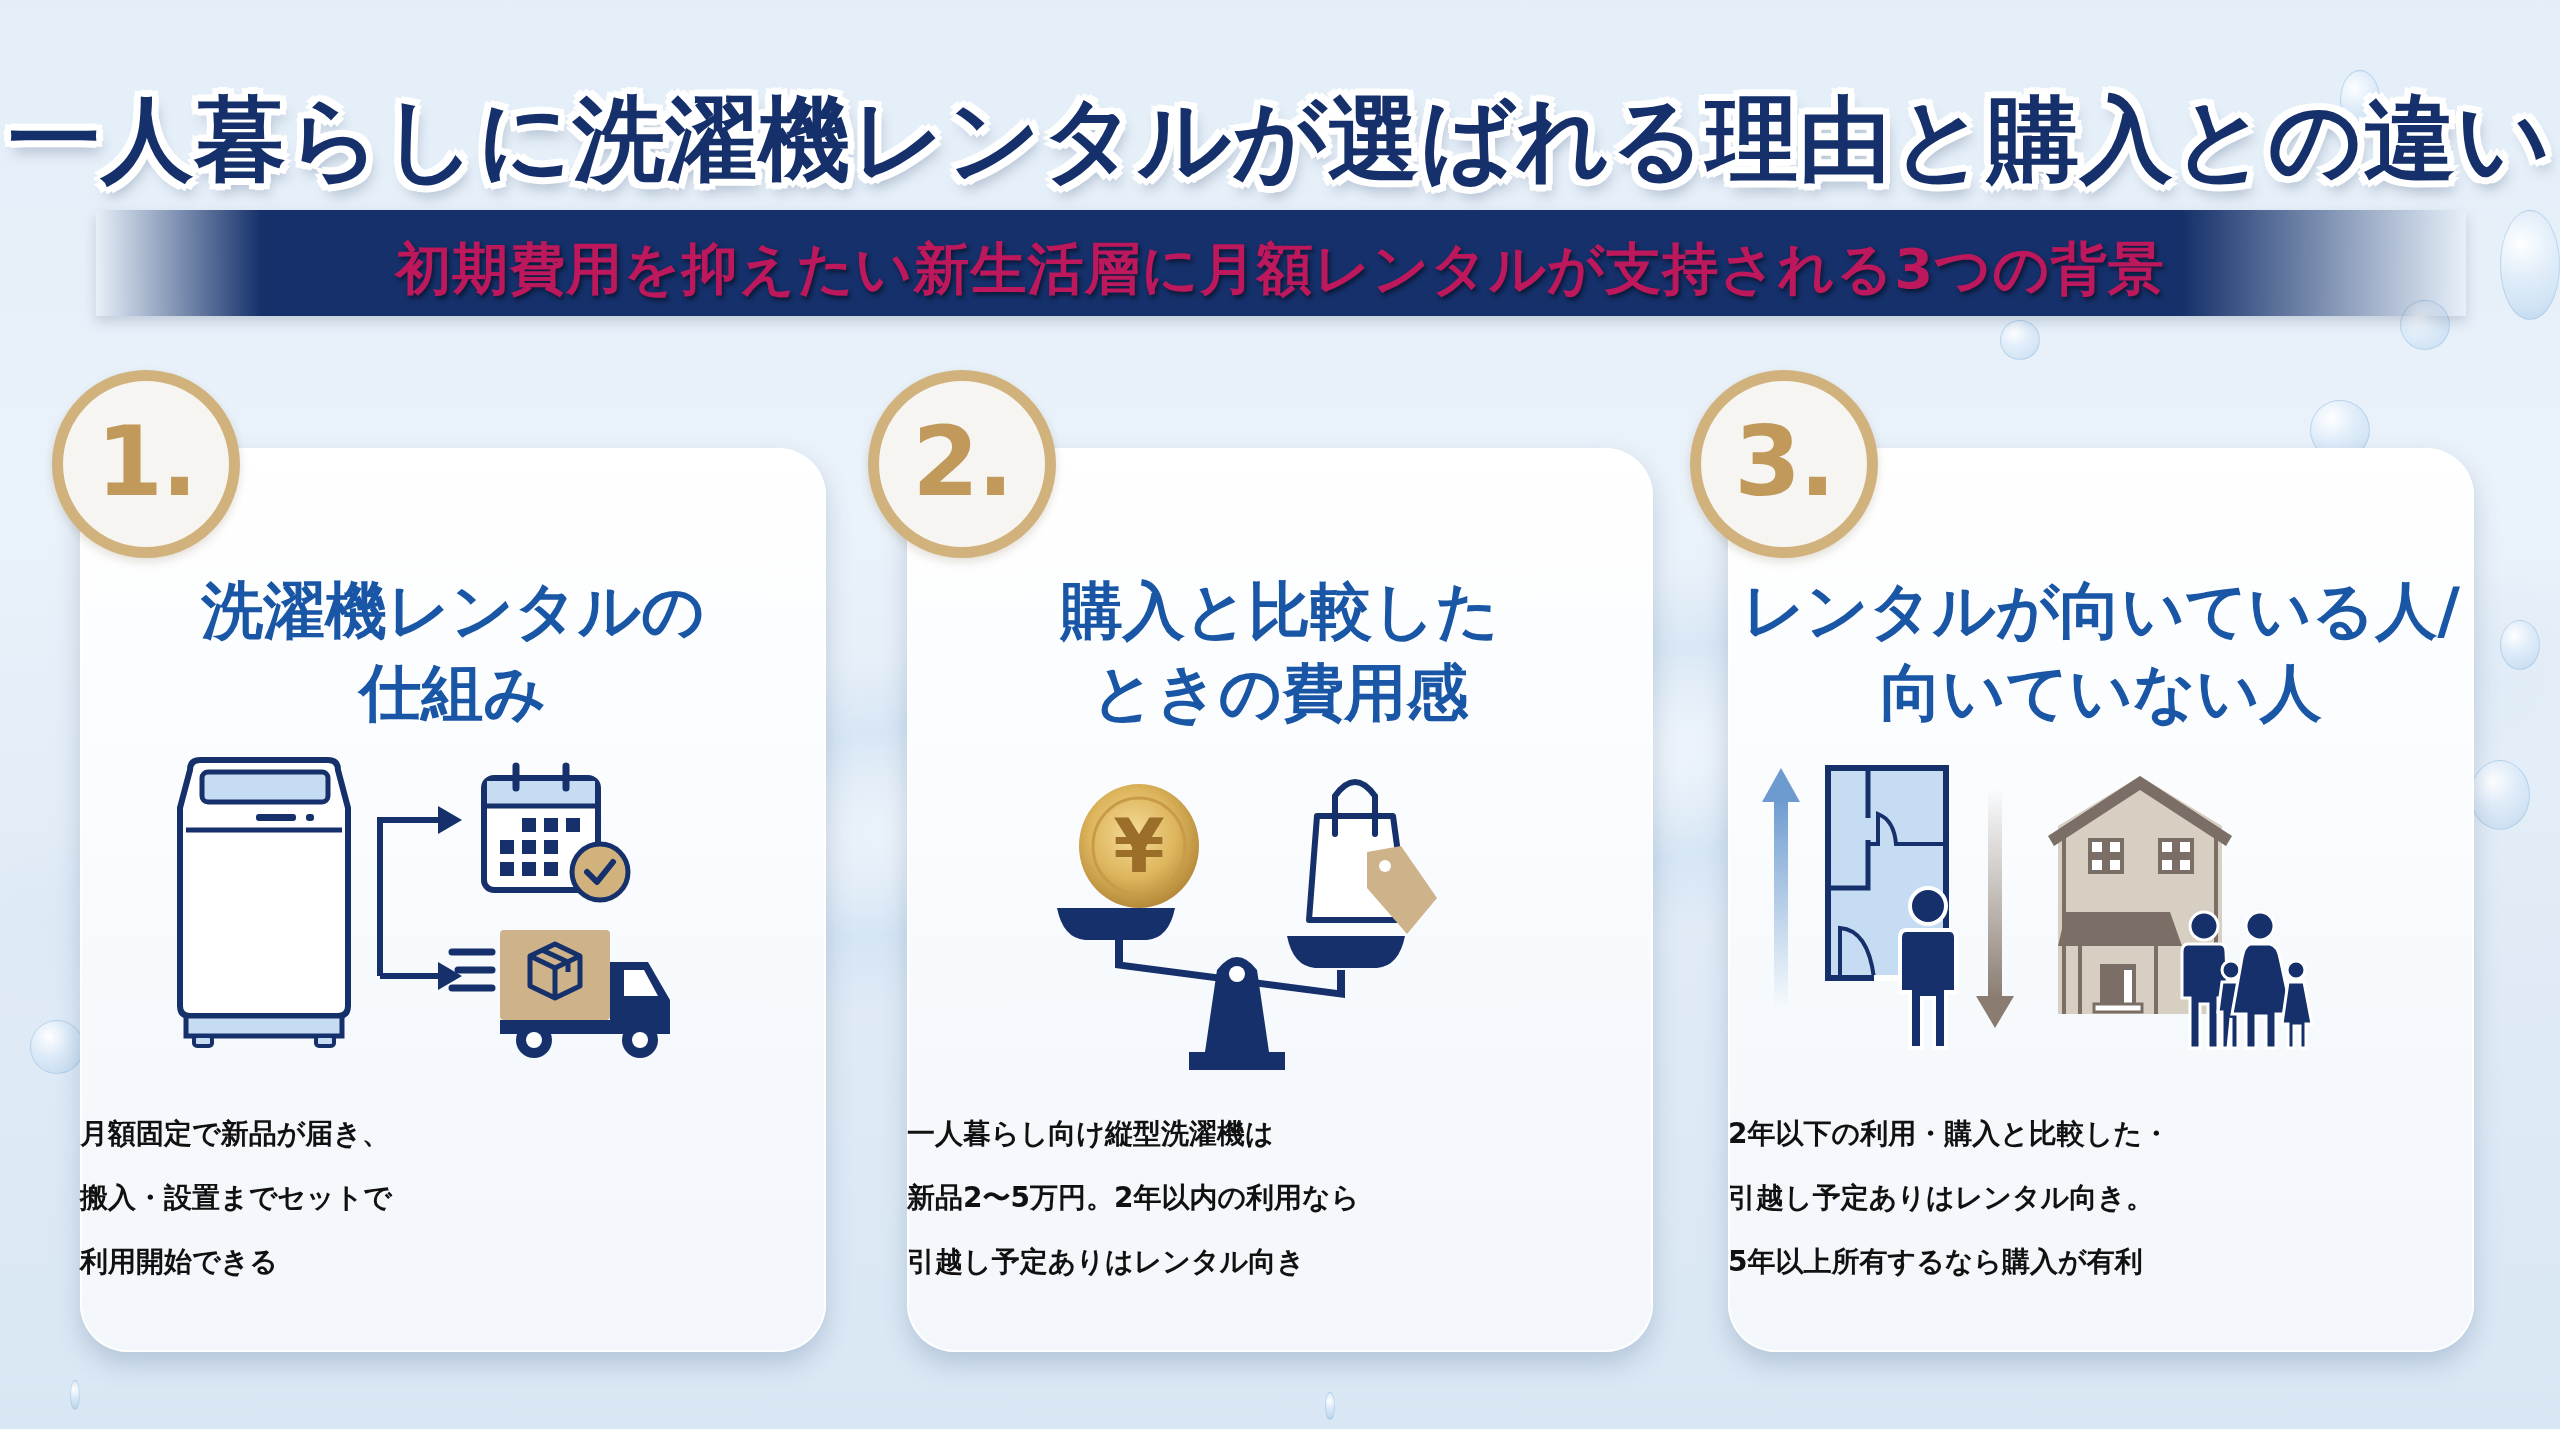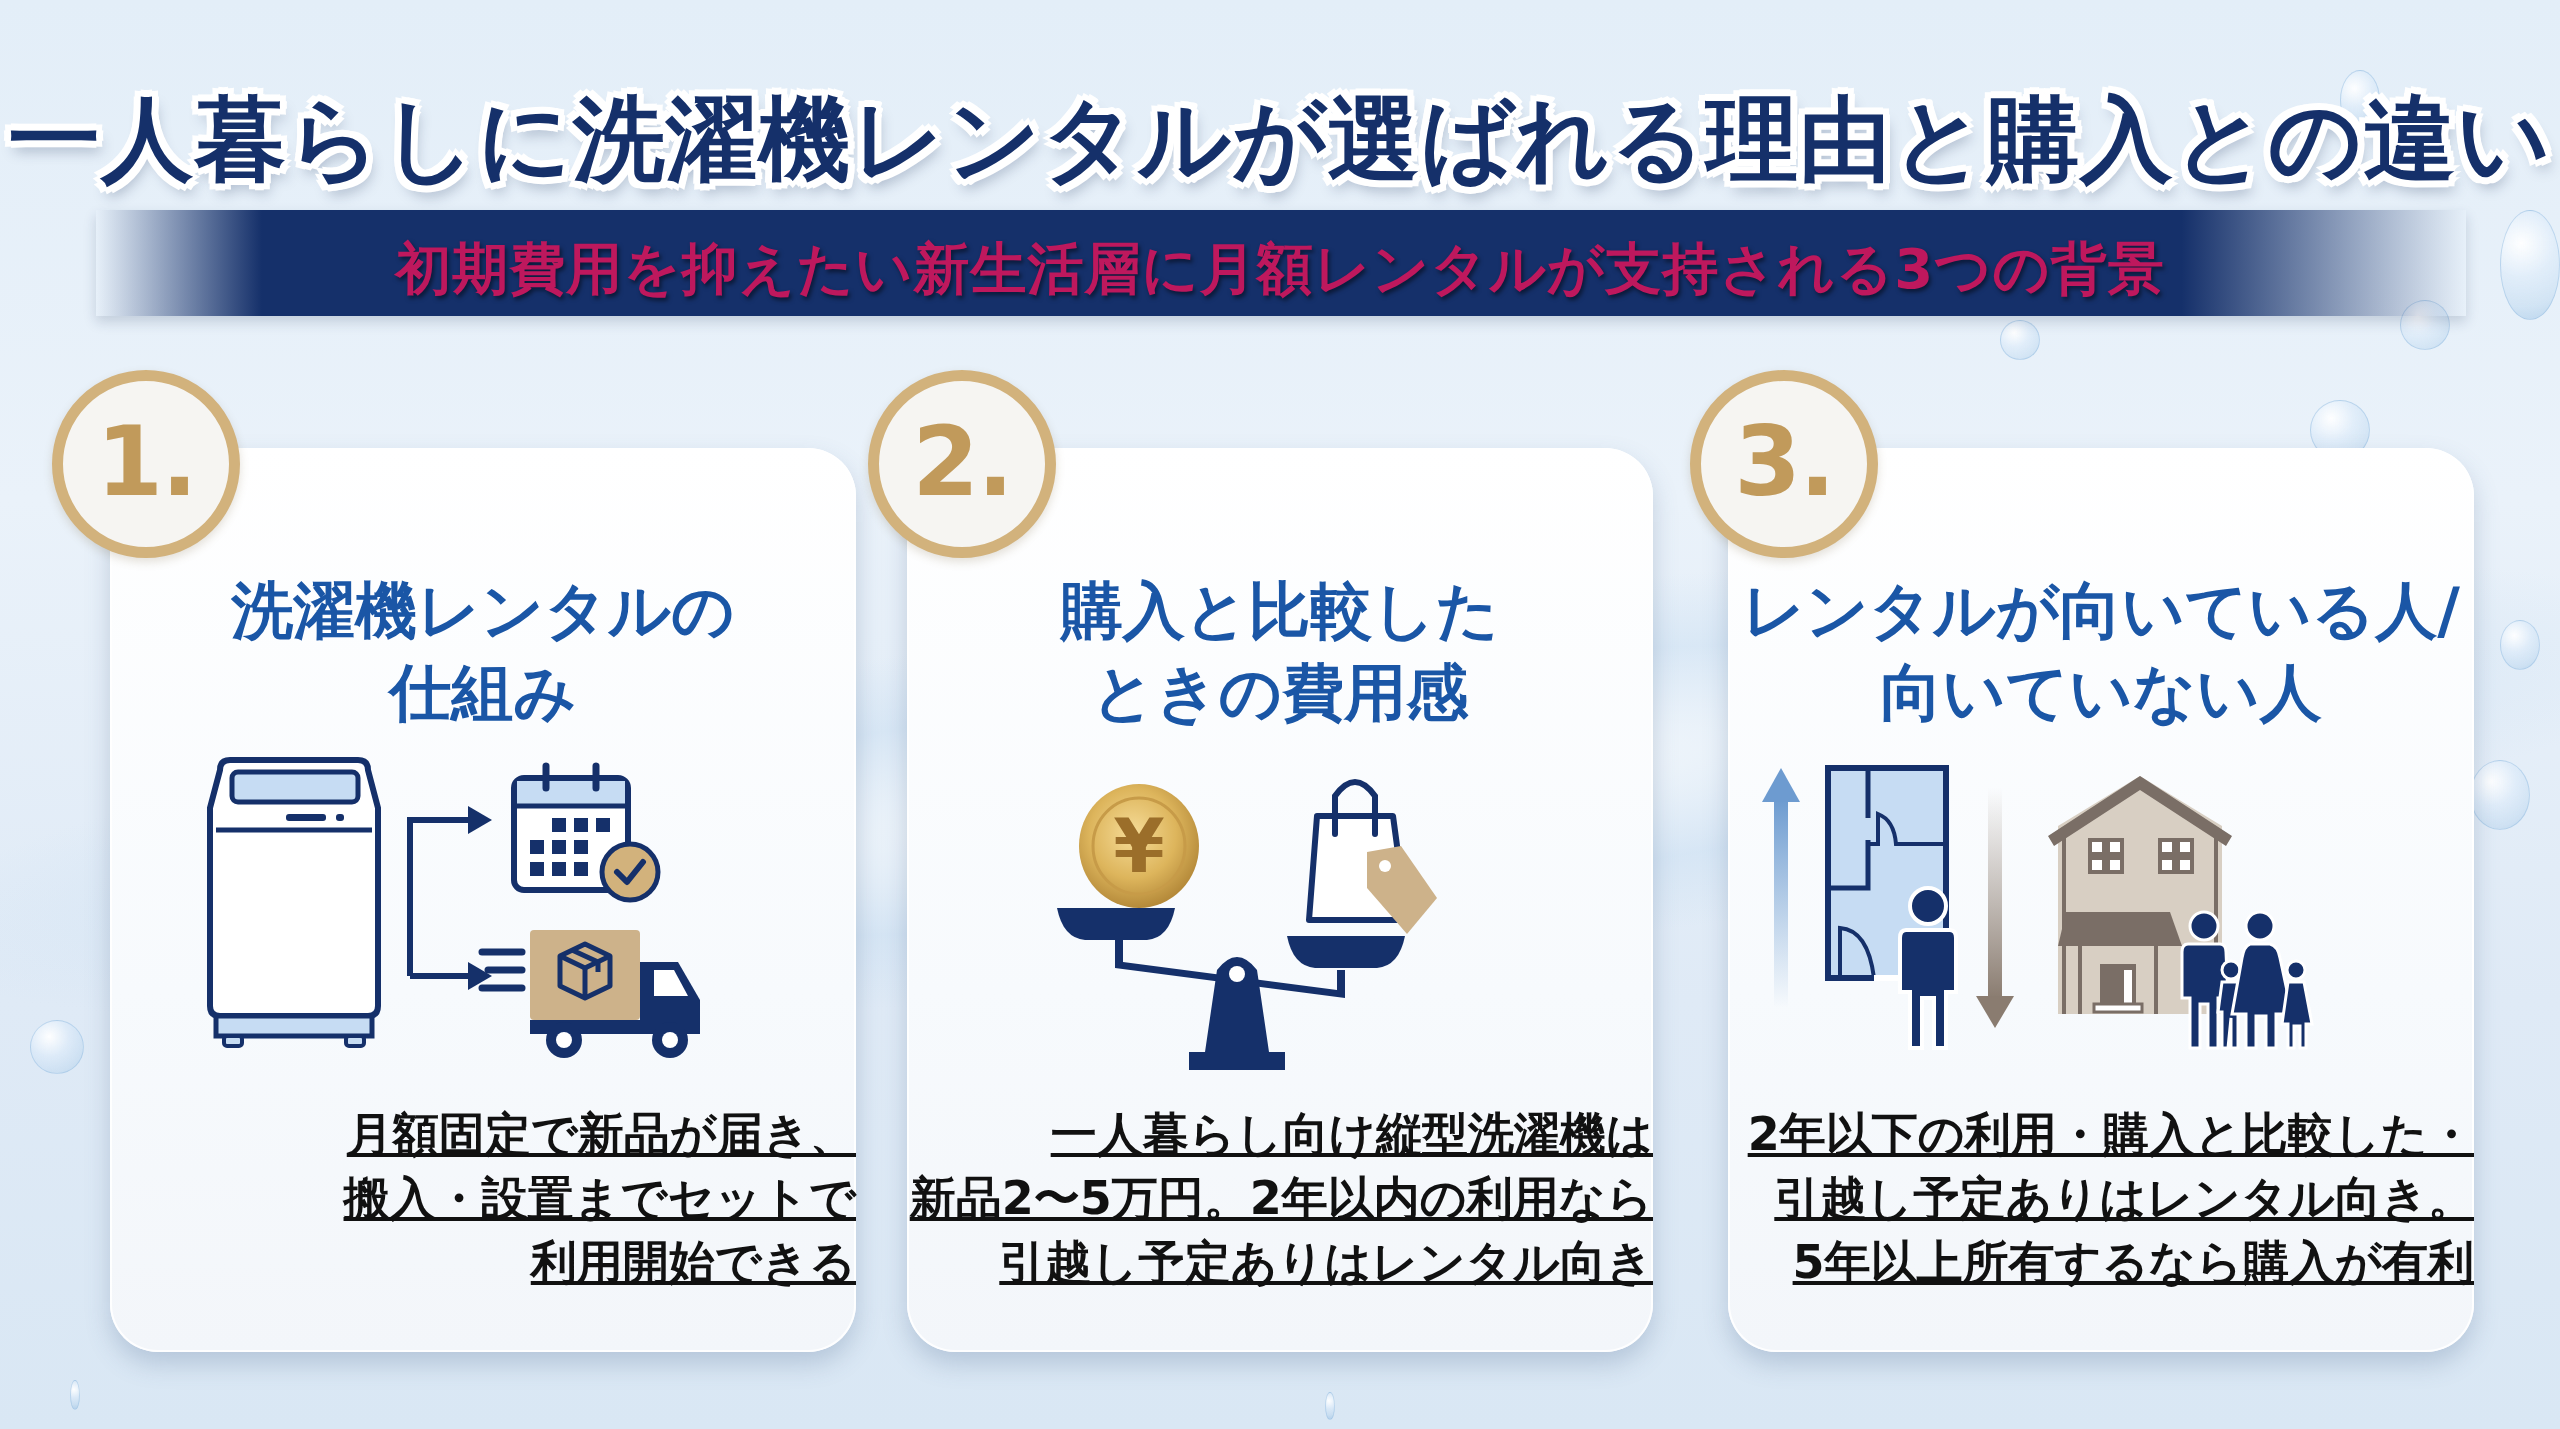--- a/index.html
+++ b/index.html
@@ -59,24 +59,23 @@
     letter-spacing: -2px; margin-top: -4px;
   }
   .card-title {
     position: absolute; left: 0; width: 100%; top: 122px; text-align: center;
     font-size: 62px; font-weight: bold; color: #1a56a6; line-height: 82px;
     font-family: "DejaVu Sans", sans-serif;
   }
   .card-title div { white-space: nowrap; }
   .illus { position: absolute; left: 0; top: 300px; width: 100%; height: 330px; }
   .card-body {
-    position: absolute; left: 0; width: 100%; top: 654px; text-align: right;
-    font-size: 46px; font-weight: bold; color: #111; line-height: 64px;
-    font-family: "DejaVu Sans", sans-serif;
-    text-decoration: underline;
+    position: absolute; left: 0; width: 100%; top: 654px; text-align: left;
+    font-size: 28px; font-weight: bold; color: #111; line-height: 64px;
+    font-family: "DejaVu Sans", sans-serif;
   }
   .card-body div { white-space: nowrap; }
 </style>
 </head>
 <body>
 
 <div class="wave"></div>
 <div class="bubble" style="left:2340px;top:70px;width:40px;height:60px;"></div>
 <div class="bubble" style="left:2500px;top:210px;width:60px;height:110px;"></div>
 <div class="bubble" style="left:2000px;top:320px;width:40px;height:40px;"></div>
@@ -85,21 +84,21 @@
 <div class="bubble" style="left:30px;top:1020px;width:54px;height:54px;"></div>
 <div class="bubble" style="left:2500px;top:620px;width:40px;height:50px;"></div>
 <div class="bubble" style="left:2470px;top:760px;width:60px;height:70px;"></div>
 <div class="bubble" style="left:70px;top:1380px;width:10px;height:30px;"></div>
 <div class="bubble" style="left:1325px;top:1392px;width:10px;height:28px;"></div>
 
 <h1 class="title">一人暮らしに洗濯機レンタルが選ばれる理由と購入との違い</h1>
 <div class="banner"></div>
 <div class="banner-text">初期費用を抑えたい新生活層に月額レンタルが支持される3つの背景</div>
 
-<div class="card" style="left:110px;">
+<div class="card" style="left:80px;">
   <div class="card-title">
     <div>洗濯機レンタルの</div>
     <div>仕組み</div>
   </div>
   <svg class="illus" viewBox="0 0 746 330">
     <g>
       <path d="M110 22 Q110 12 120 12 L248 12 Q258 12 258 22 L268 60 L268 258 Q268 268 258 268 L110 268 Q100 268 100 258 L100 60 Z" fill="#fff" stroke="#15306a" stroke-width="6"></path>
       <rect x="122" y="24" width="126" height="30" rx="6" fill="#c6dcf3" stroke="#15306a" stroke-width="5"></rect>
       <rect x="176" y="66" width="40" height="7" rx="3" fill="#15306a"></rect>
       <rect x="226" y="66" width="8" height="7" rx="3" fill="#15306a"></rect>

